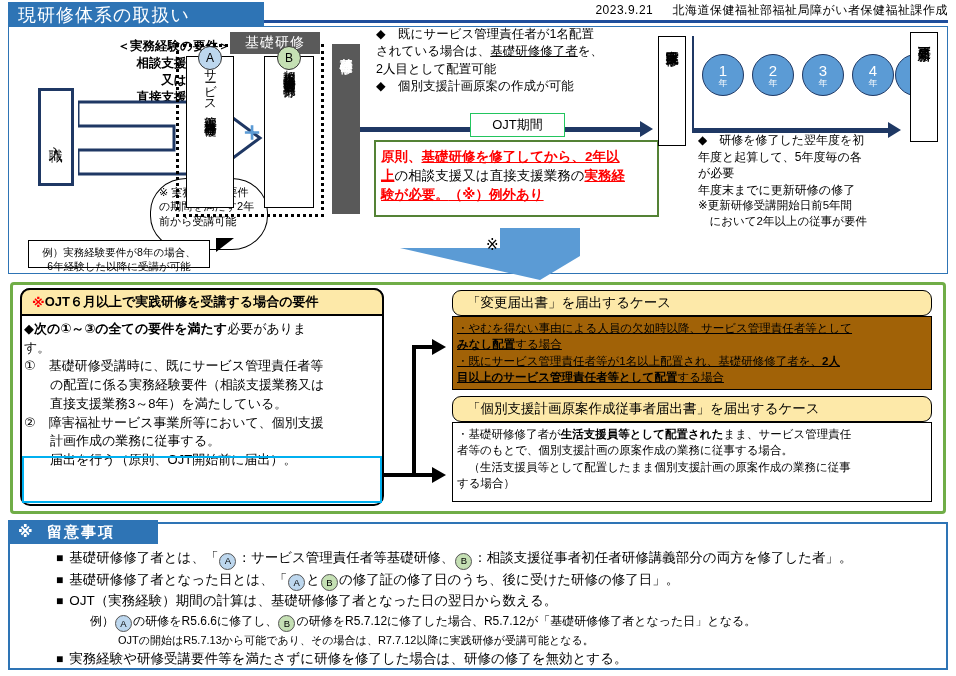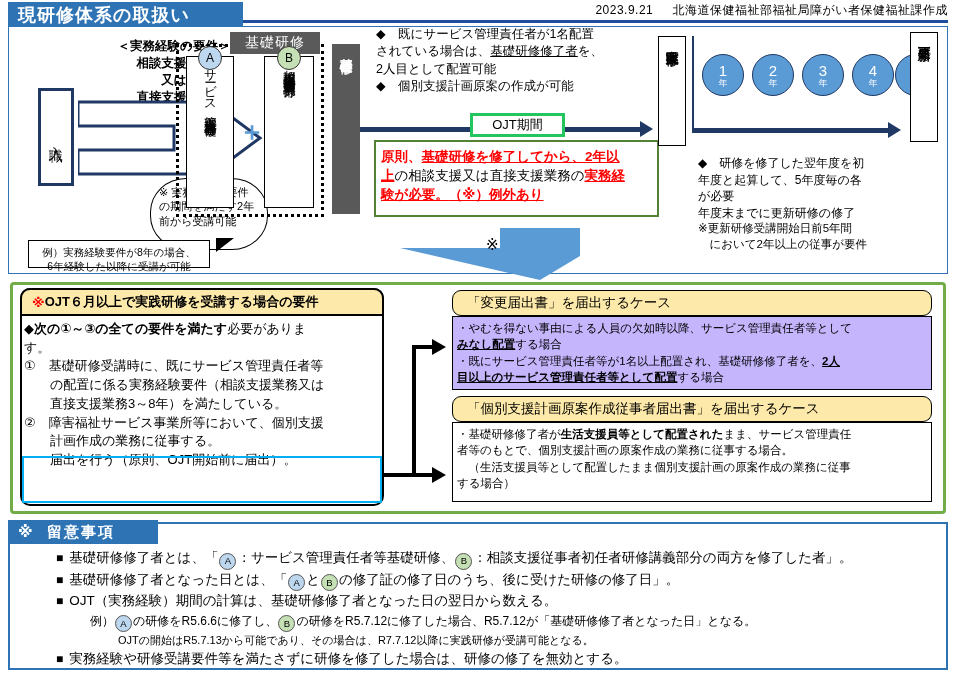--- a/index.html
+++ b/index.html
@@ -12,22 +12,22 @@
   .abs{position:absolute;}
 
   
   .hdr-date{
     top:2px;right:8px;font-size:12px;letter-spacing:.5px;white-space:nowrap;
   }
   .hdr-rule{
     left:8px;top:20px;width:940px;height:3px;background:#1f4e9c;
   }
   .hdr-banner{
-    left:8px;top:2px;width:235px;height:26px;background:#2e74b5;
-    color:#fff;font-weight:bold;font-size:18px;
+    left:8px;top:2px;width:256px;height:26px;background:#2e74b5;
+    color:#fff;font-weight:normal;font-size:18px;
     display:flex;align-items:center;padding-left:10px;box-sizing:border-box;
     letter-spacing:1px;
   }
 
   
   .top-frame{
     left:8px;top:26px;width:940px;height:248px;
     border:1px solid #2e74b5;box-sizing:border-box;background:#fff;
   }
 
@@ -107,21 +107,21 @@
   .timeline{
     left:360px;top:127px;width:284px;height:5px;background:#1f3864;
   }
   .timeline-head{
     left:640px;top:121px;width:0;height:0;
     border-left:13px solid #1f3864;border-top:8px solid transparent;
     border-bottom:8px solid transparent;
   }
   .ojt-label{
     left:470px;top:113px;width:95px;height:24px;background:#fff;
-    border:3px solid #22c55e;box-sizing:border-box;font-size:13px;
+    border:1px solid #22c55e;box-sizing:border-box;font-size:13px;
     display:flex;align-items:center;justify-content:center;
   }
 
   
   .red-box{
     left:374px;top:140px;width:285px;height:77px;
     border:2px solid #548235;box-sizing:border-box;background:#fff;
     padding:5px 5px 0 5px;
   }
   .red-box .rl{
@@ -164,21 +164,21 @@
   
   .koushin{
     left:910px;top:32px;width:28px;height:110px;background:#fff;
     border:1px solid #000;box-sizing:border-box;
     display:flex;align-items:flex-start;justify-content:center;padding-top:3px;
   }
   .koushin .vtext{font-size:13px;letter-spacing:1px;}
 
   
   .bullets-right{
-    left:698px;top:155px;width:250px;font-size:12px;line-height:1.38;
+    left:698px;top:132px;width:250px;font-size:12px;line-height:1.38;
   }
 
   
   .bubble{
     left:150px;top:178px;width:118px;height:72px;
     border:1px solid #000;border-radius:36px/34px;background:#fff;
     font-size:11px;line-height:1.3;padding:6px 8px;box-sizing:border-box;
     text-align:left;
   }
   .example-box{
@@ -227,22 +227,22 @@
 
   
   .case-card-hd{
     background:#fde9a9;border:1px solid #000;border-radius:9px;
     box-sizing:border-box;display:flex;align-items:center;padding-left:14px;
     font-size:13.5px;
   }
   .case1-hd{left:452px;top:290px;width:480px;height:26px;}
   .case1-body{
     left:452px;top:316px;width:480px;height:74px;
-    border:1px solid #000;box-sizing:border-box;background:#c4b5fd;
-    font-size:11.5px;line-height:1.42;padding:3px 4px;
+    border:1px solid #000;box-sizing:border-box;background:#a16207;
+    font-size:11.5px;line-height:1.42;padding:3px 4px;text-decoration:underline;
   }
   .case2-hd{left:452px;top:396px;width:480px;height:26px;}
   .case2-body{
     left:452px;top:422px;width:480px;height:80px;
     border:1px solid #000;box-sizing:border-box;background:#fff;
     font-size:11.5px;line-height:1.42;padding:3px 4px;
   }
 
   
   .conn-v{left:412px;top:345px;width:4px;height:132px;background:#000;}

